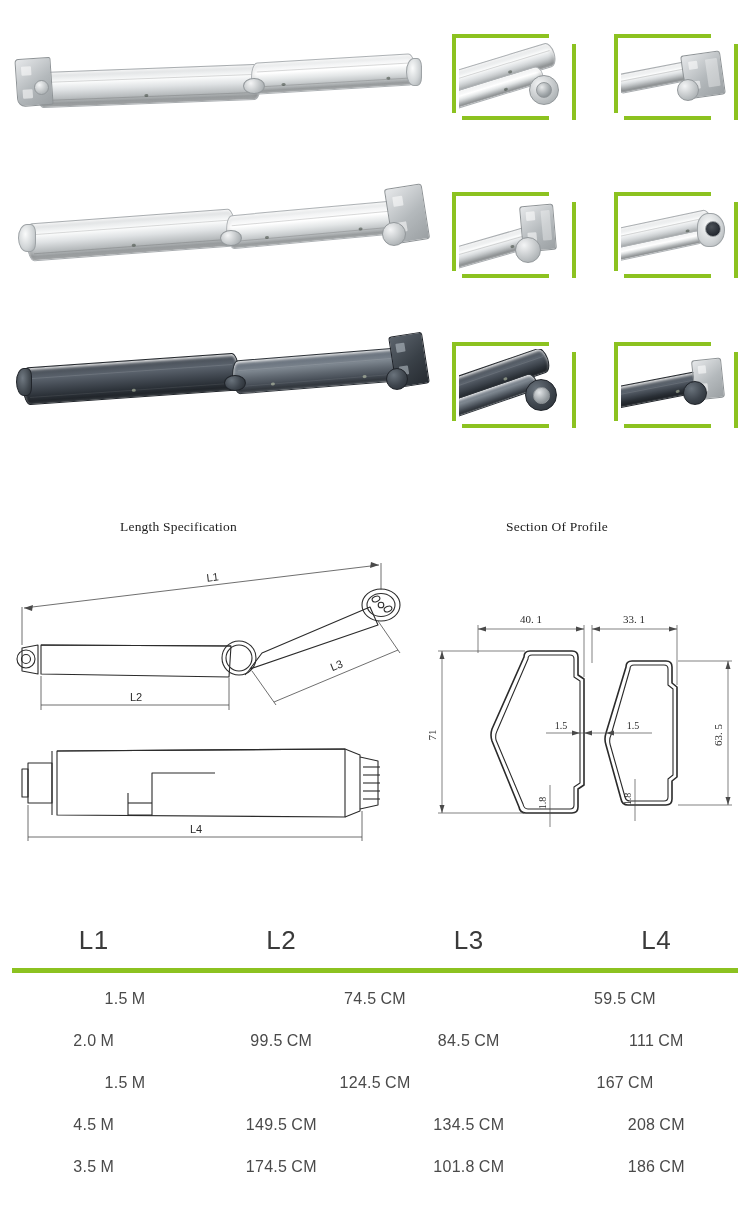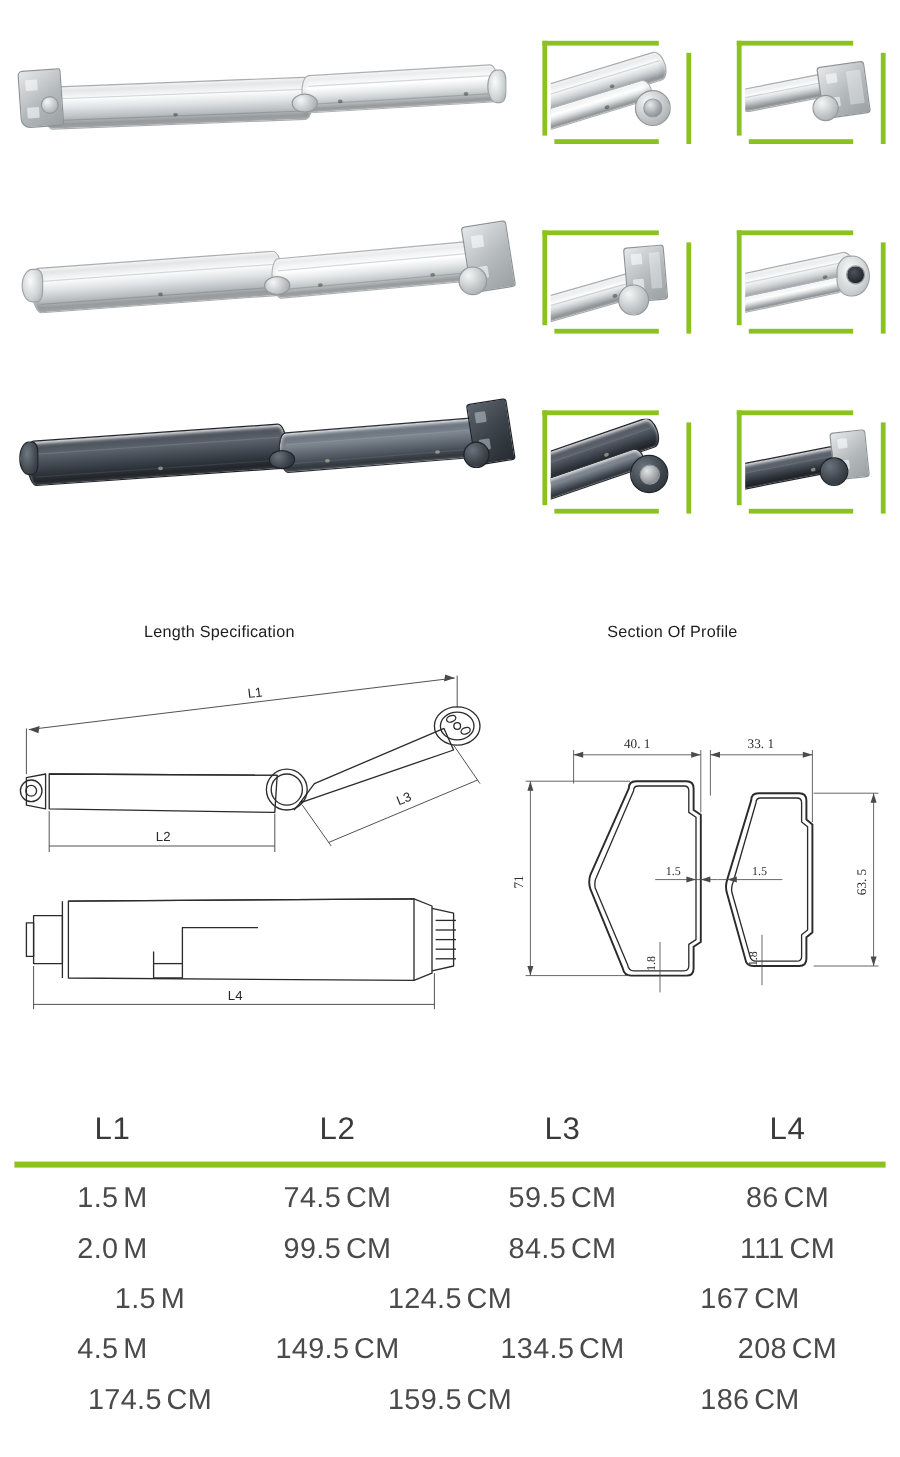--- a/index.html
+++ b/index.html
@@ -109,21 +109,21 @@
   .frame .b { bottom: 0; left: 8%; width: 70%; height: 4px; }
 
   .callout .shot {
     position: absolute; left: 7px; top: 7px; right: 7px; bottom: 7px;
     overflow: hidden; background: #fff;
   }
 
   
   .sec-title {
     position: absolute; font-size: 13.5px; color: #1d1d1d;
-    letter-spacing: .2px; white-space: nowrap;
+    letter-spacing: .2px; white-space: nowrap; font-family: Liberation Serif, serif;
   }
   #title-length  { left: 120px; top: 519px; }
   #title-section { left: 506px; top: 519px; }
 
   
   .tech { position: absolute; }
   #tech-length  { left: 0px;   top: 545px; width: 420px; height: 300px; }
   #tech-section { left: 420px; top: 545px; width: 330px; height: 300px; }
   .tech svg { display: block; width: 100%; height: 100%; }
 
@@ -138,21 +138,21 @@
     flex: 1; text-align: center; font-size: 26px; color: #3a3a3a;
     font-weight: 400; letter-spacing: .5px;
   }
   #green-rule {
     position: absolute; left: 12px; right: 12px; top: 43px;
     height: 5px; background: #8CC220;
   }
   .tbody { margin-top: 11px; }
   .trow { display: flex; height: 42px; align-items: center; }
   .trow .td {
-    flex: 1; text-align: center; font-size: 24px; color: #4a4a4a;
+    flex: 1; text-align: center; font-size: 16px; color: #4a4a4a;
     letter-spacing: .3px; white-space: nowrap;
   }
   .trow .td .u { margin-left: 4px; }
 </style>
 </head>
 <body>
 
 <div class="page">
 
   <div class="photo-row" id="photo-row-0">
@@ -529,40 +529,40 @@
       <div class="th">L3</div>
       <div class="th">L4</div>
       <div id="green-rule" style="background: rgb(140, 194, 32);"></div>
     </div>
 
     <div class="tbody">
       <div class="trow">
         <div class="td"><span>1.5</span><span class="u">M</span></div>
         <div class="td"><span>74.5</span><span class="u">CM</span></div>
         <div class="td"><span>59.5</span><span class="u">CM</span></div>
-        <div class="td"><span>86</span><span class="u">CM</span></div>
       </div>
       <div class="trow">
         <div class="td"><span>2.0</span><span class="u">M</span></div>
         <div class="td"><span>99.5</span><span class="u">CM</span></div>
         <div class="td"><span>84.5</span><span class="u">CM</span></div>
         <div class="td"><span>111</span><span class="u">CM</span></div>
       </div>
       <div class="trow">
         <div class="td"><span>1.5</span><span class="u">M</span></div>
         <div class="td"><span>124.5</span><span class="u">CM</span></div>
         <div class="td"><span>167</span><span class="u">CM</span></div>
       </div>
       <div class="trow">
         <div class="td"><span>4.5</span><span class="u">M</span></div>
         <div class="td"><span>149.5</span><span class="u">CM</span></div>
         <div class="td"><span>134.5</span><span class="u">CM</span></div>
         <div class="td"><span>208</span><span class="u">CM</span></div>
       </div>
       <div class="trow">
+        <div class="td"><span>3.5</span><span class="u">M</span></div>
         <div class="td"><span>174.5</span><span class="u">CM</span></div>
-        <div class="td"><span>159.5</span><span class="u">CM</span></div>
+        <div class="td"><span>101.8</span><span class="u">CM</span></div>
         <div class="td"><span>186</span><span class="u">CM</span></div>
       </div>
     </div>
   </div>
 
 </div>
 
 </body></html>

